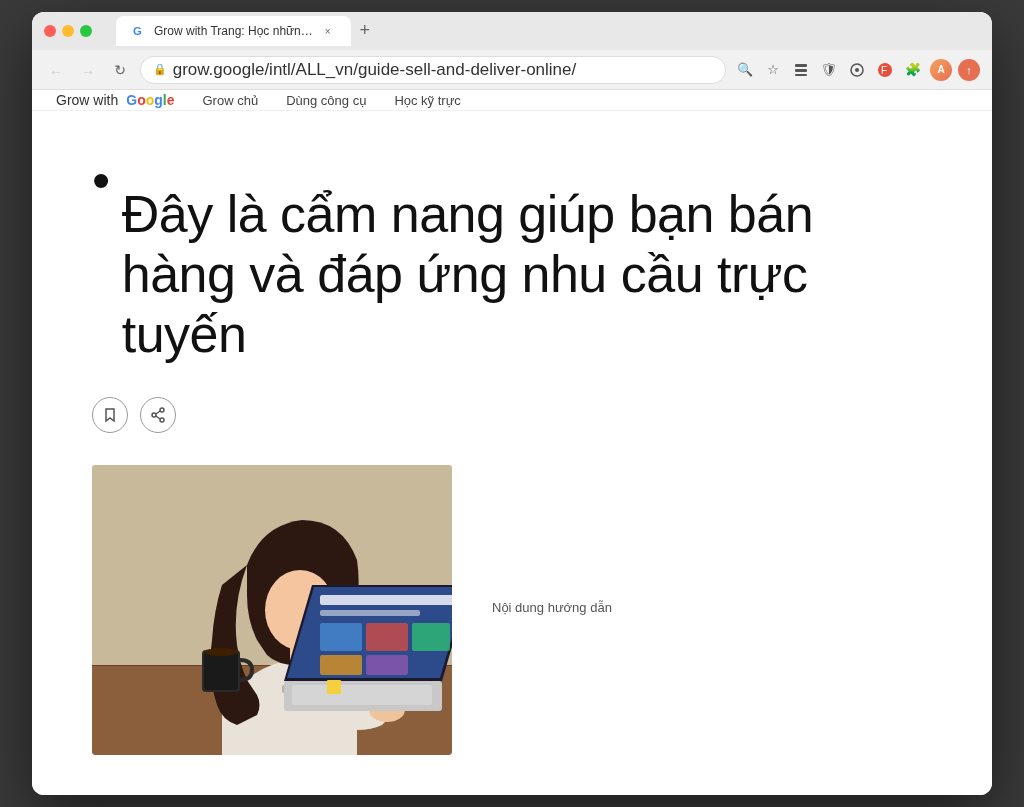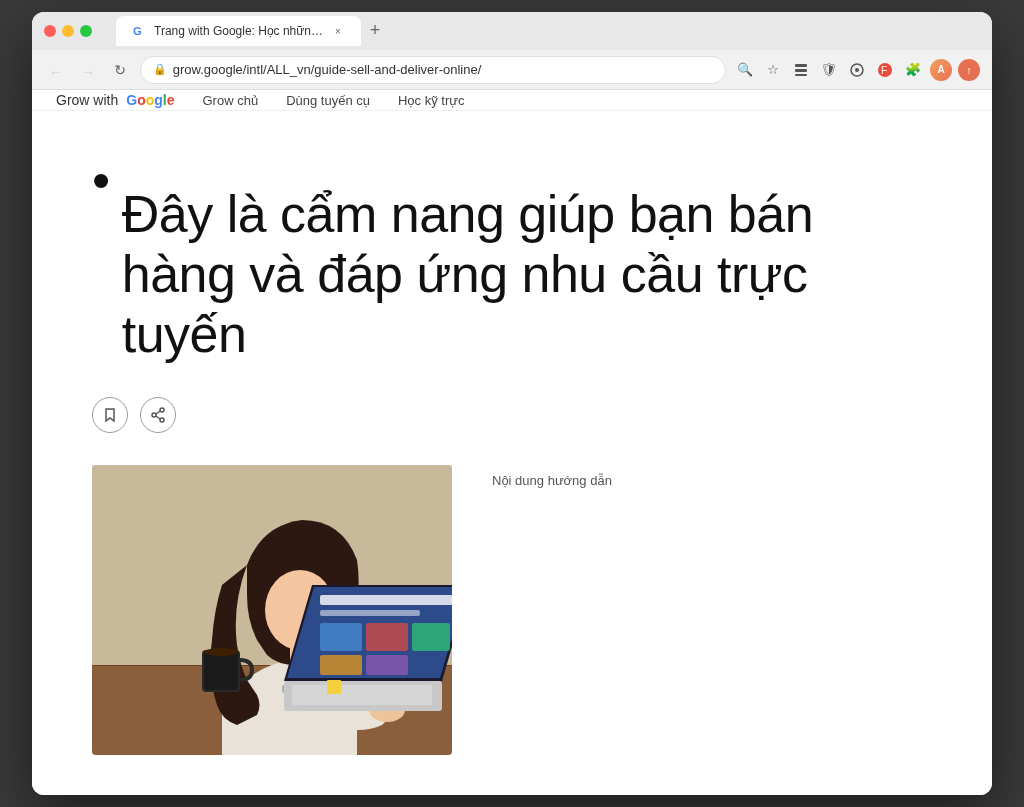--- a/index.html
+++ b/index.html
@@ -140,21 +140,21 @@
       font-size: 12px;
       color: #333;
     }
 
     .lock-icon {
       color: #555;
       font-size: 11px;
     }
 
     .url-text {
-      font-size: 13px;
+      font-size: 17px;
       color: #333;
     }
 
     .toolbar-icons {
       display: flex;
       gap: 6px;
       align-items: center;
     }
 
     .toolbar-icon {
@@ -269,21 +269,21 @@
       align-items: center;
       justify-content: center;
       cursor: pointer;
       color: #555;
       font-size: 16px;
     }
 
     .content-grid {
       display: flex;
       gap: 40px;
-      align-items: flex-start;
+      align-items: center;
     }
 
     .content-image {
       width: 360px;
       height: 290px;
       border-radius: 4px;
       overflow: hidden;
       flex-shrink: 0;
       background: #c8a882;
       position: relative;
@@ -318,21 +318,21 @@
       <div class="traffic-light tl-minimize"></div>
       <div class="traffic-light tl-maximize"></div>
     </div>
     <div class="tab-bar">
       <div class="tab-active">
         <span class="tab-favicon">
           <svg viewBox="0 0 16 16" fill="none">
             <text x="1" y="13" font-size="13" font-weight="bold" fill="#4285f4">G</text>
           </svg>
         </span>
-        <span>Trang with Google: Học nhữn…</span>
+        <span>Grow with Trang: Học nhữn…</span>
         <span class="tab-close">×</span>
       </div>
       <div class="new-tab-btn">+</div>
     </div>
   </div>
 
   <div class="address-bar">
     <div class="nav-btn disabled">←</div>
     <div class="nav-btn disabled">→</div>
     <div class="nav-btn">↻</div>
@@ -377,21 +377,21 @@
         <span class="google-logo">
           <span class="g-blue">G</span>
             <span class="g-red">o</span>
             <span class="g-yellow">o</span>
             <span class="g-blue">g</span>
             <span class="g-green">l</span>
             <span class="g-red">e</span>
         </span>
       </div>
       <a class="nav-link">Grow chủ</a>
-      <a class="nav-link">Dùng tuyến cụ</a>
+      <a class="nav-link">Dùng công cụ</a>
       <a class="nav-link">Học kỹ trực</a>
     </div>
 
     <div class="main-content">
       <div class="headline">
         <span class="headline-bullet">•</span>
         <span class="headline-text">Đây là cẩm nang giúp bạn bán hàng và đáp ứng nhu cầu trực tuyến</span>
       </div>
 
       <div class="action-buttons">

